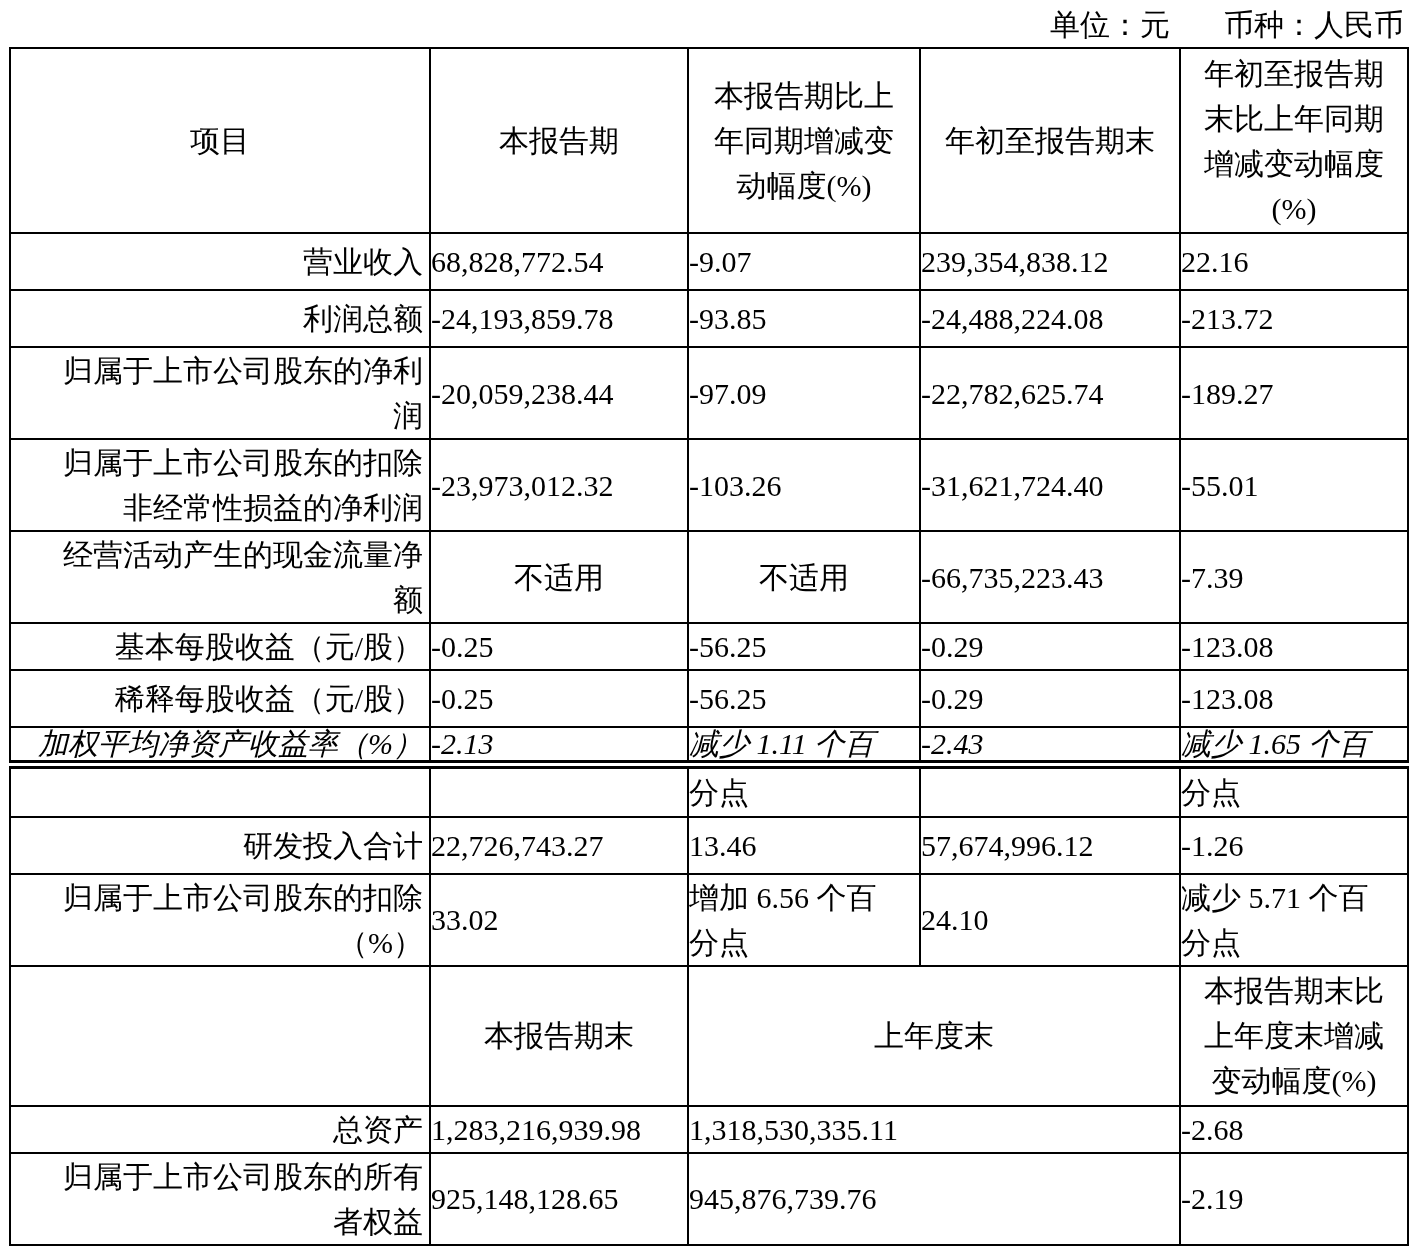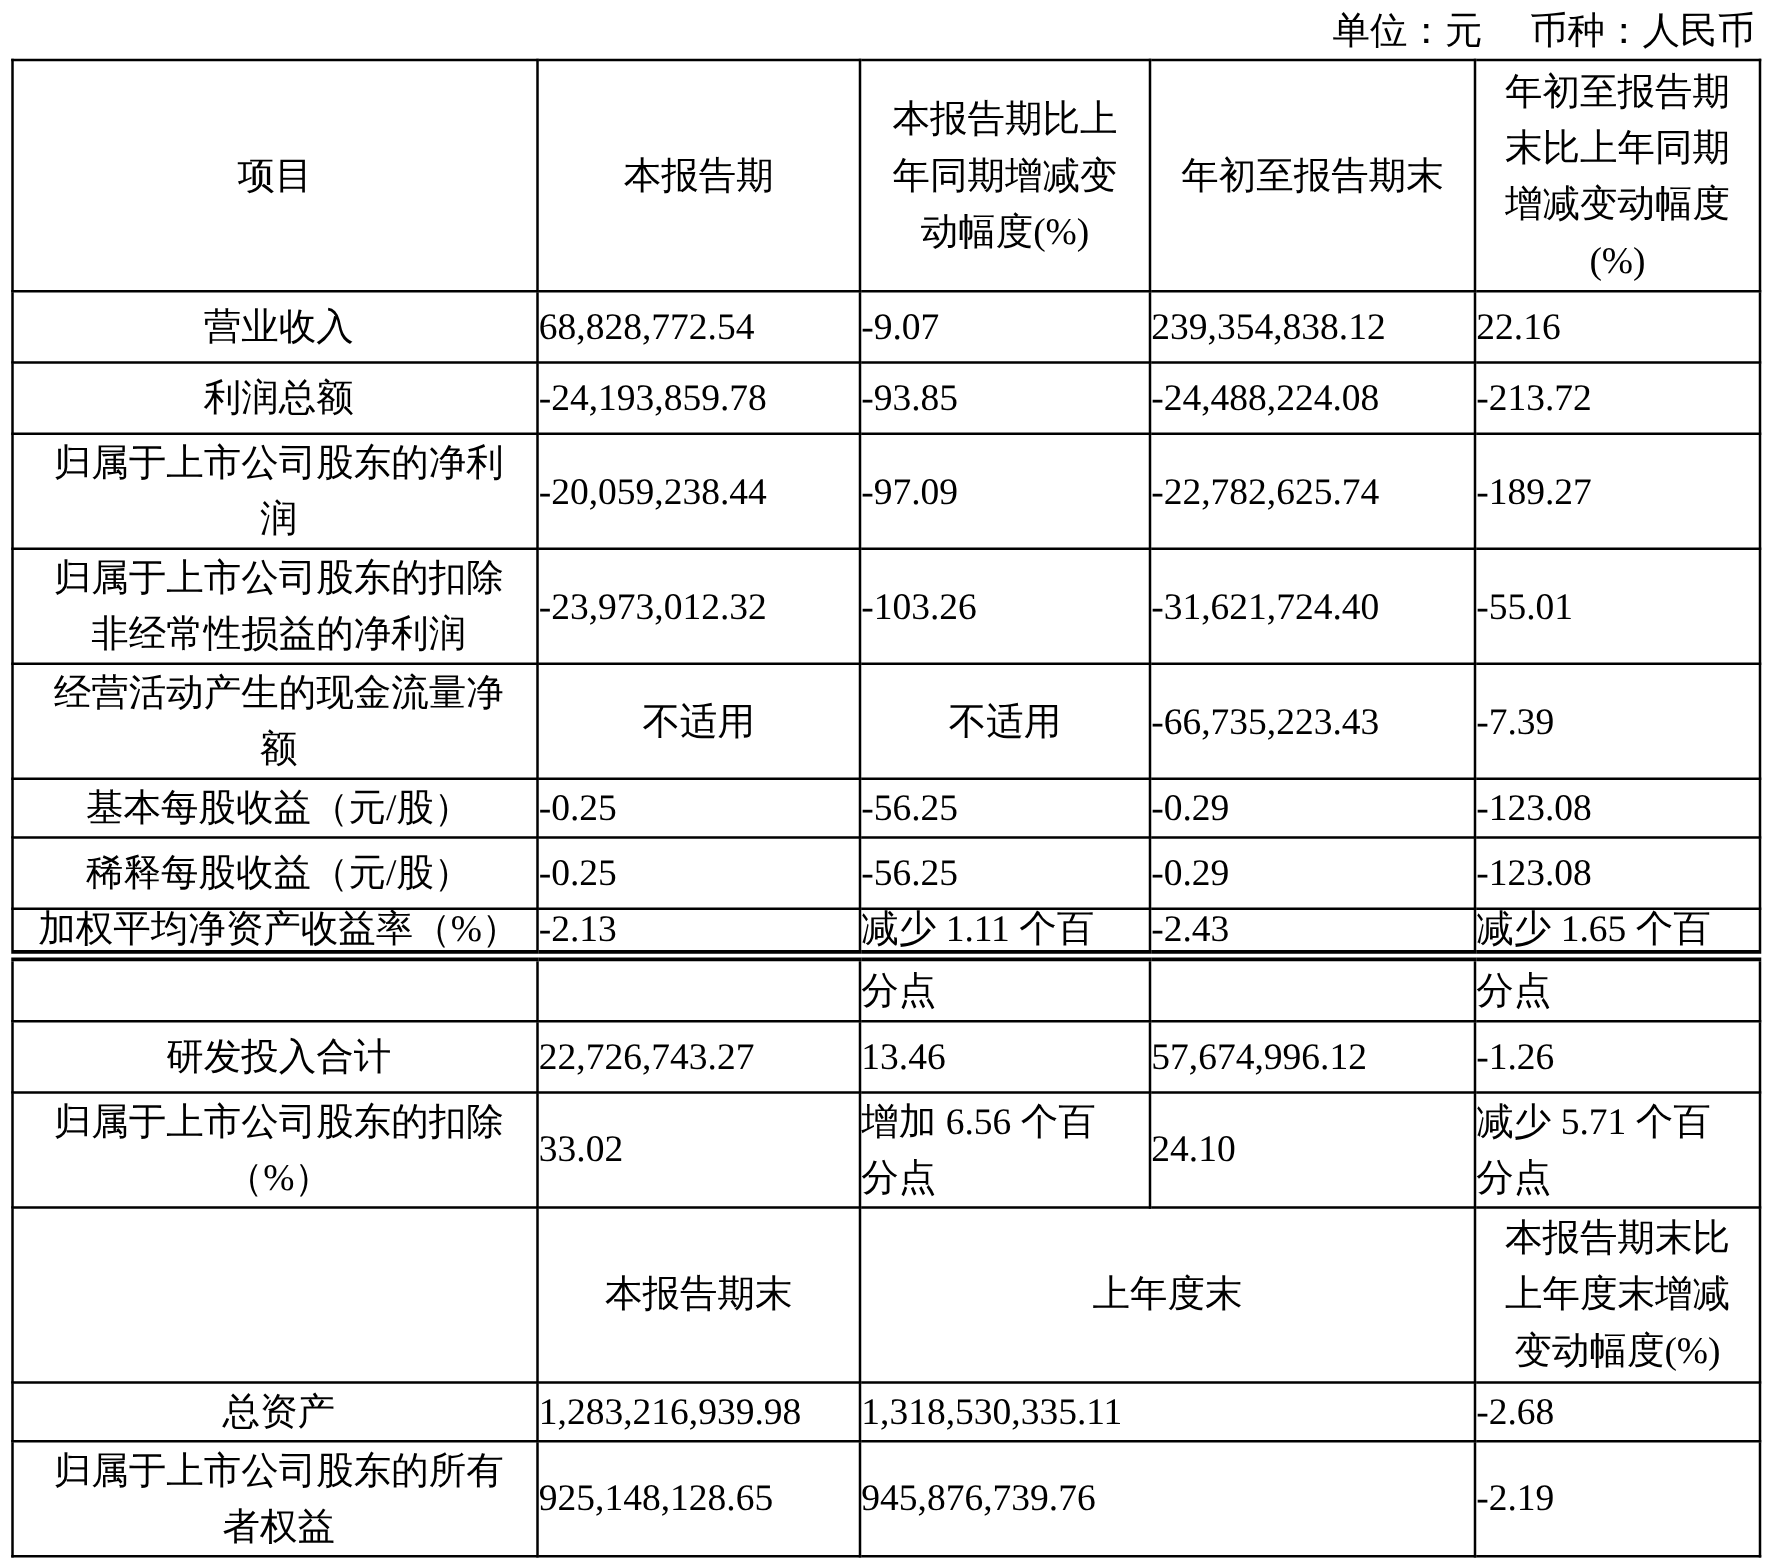--- a/index.html
+++ b/index.html
@@ -7,49 +7,49 @@
     position:relative;
     width:1417px;height:1248px;
     font-family:"Liberation Serif","DejaVu Serif",serif;
     color:#000;
     font-size:30px;
   }
   .meta-line{
     position:absolute;
     top:6px;right:13px;
     display:flex;
-    gap:38px;
+    gap:54px;
     line-height:38px;
     white-space:nowrap;
   }
   table.fin{
     position:absolute;
     top:47px;left:9px;
     width:1398px;
     border-collapse:collapse;
     table-layout:fixed;
     font-size:30px;
   }
   td{
     border:2px solid #000;
     vertical-align:middle;
     padding:0;
     line-height:45px;
     white-space:pre-line;
     overflow:hidden;
   }
-  td.lbl{text-align:center;padding-left:12px;padding-right:6px;}
+  td.lbl{text-align:right;padding-left:12px;padding-right:6px;}
   td.ctr{text-align:center;}
   td.num{text-align:left;}
   td.p2{padding-right:17px;}
   td.p3{padding-right:14px;}
   td.p4{padding-right:20px;}
   td.p5{padding-right:7px;}
   td.pm{padding-right:21px;}
-  tr.short td{line-height:32px;}
+  tr.short td{line-height:32px;font-style:italic;}
   tr.pagebreak td{border-top:9px double #000;}
 </style>
 </head>
 <body>
 
 <div class="meta-line">
   <span>单位：元</span>
   <span>币种：人民币</span>
 </div>
 

